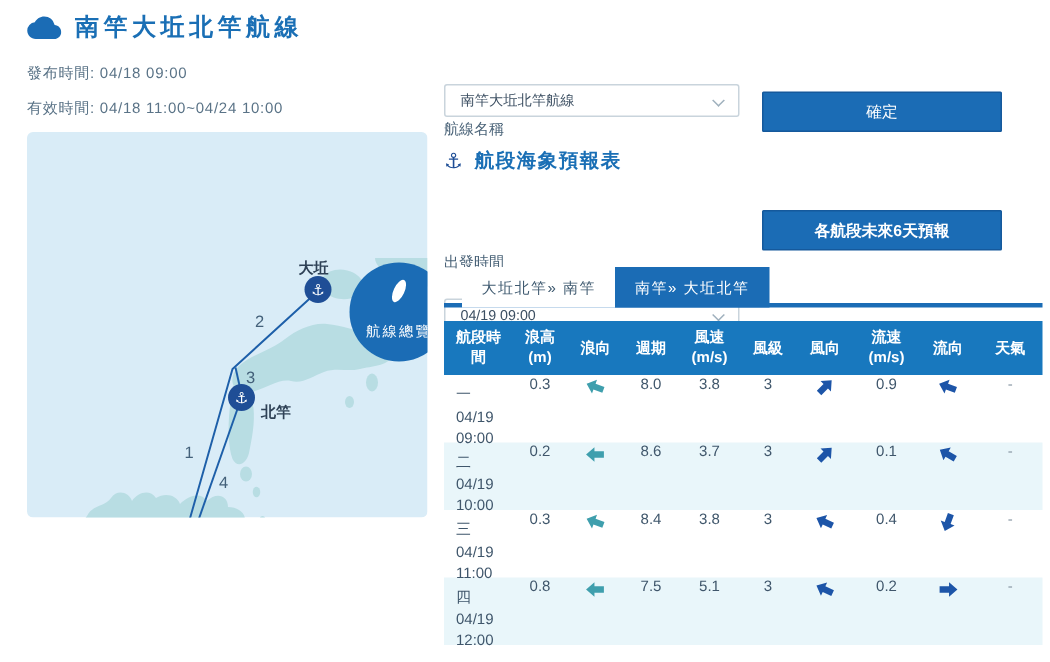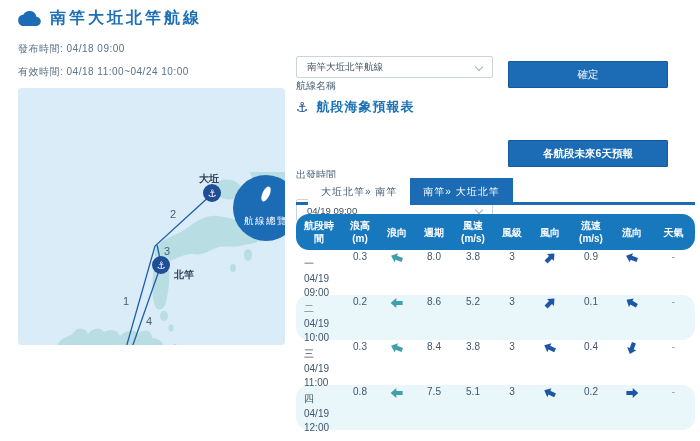--- a/index.html
+++ b/index.html
@@ -52,21 +52,21 @@
   }
   .section-heading{position:absolute;left:0;top:62px;font-size:13px;font-weight:bold;color:#1a6fb5;display:flex;align-items:center;gap:7px;letter-spacing:1px;}
   .anchor-icon{color:var(--anchor_navy);font-size:14px;}
 
   .tabs{position:absolute;left:0;top:142px;width:399px;height:27px;display:flex;padding-left:12px;border-bottom:3px solid var(--primary);}
   .tab{height:27px;display:flex;align-items:center;padding:0 13px;font-size:10px;cursor:pointer;letter-spacing:1px;}
   .tab.active{background:var(--primary);color:#fff;}
   .tab.inactive{color:#3f5a70;background:#fff;}
 
   .table{position:absolute;left:0;top:178px;width:399px;font-size:10px;}
-  .t-head,.t-row{display:grid;grid-template-columns:46px 36px 38px 36px 42px 36px 40px 42px 40px 1fr;border-radius:13px;}
+  .t-head,.t-row{display:grid;grid-template-columns:46px 36px 38px 36px 42px 36px 40px 42px 40px 1fr;}
   .t-head{background:var(--table_head);color:#fff;font-weight:bold;min-height:36px;align-items:center;}
   .t-head .hc{text-align:center;white-space:pre-line;line-height:1.3;padding:4px 1px;}
   .t-row{height:45px;}
   .t-row.alt{background:var(--row_alt);}
   .cell{display:flex;justify-content:center;align-items:flex-start;padding-top:1px;color:var(--text_main);}
   .cell.seg-cell{flex-direction:column;align-items:flex-start;justify-content:flex-start;padding:7px 0 0 8px;line-height:1.45;}
   .cell.weather{color:#8a99a6;}
   .arrow{display:inline-flex;width:14px;height:14px;}
   .arrow svg{width:14px;height:14px;}
   .arrow.teal{color:var(--teal);}
@@ -225,21 +225,21 @@
       </div>
       <div class="cell">0.2</div>
       <div class="cell">
           <span class="arrow teal" style="transform: rotate(180deg);">
             <svg viewBox="0 0 20 20">
               <path d="M2,7 L11,7 L11,3 L19,10 L11,17 L11,13 L2,13 Z" fill="currentColor"></path>
             </svg>
           </span>
         </div>
       <div class="cell">8.6</div>
-      <div class="cell">5.2</div>
+      <div class="cell">3.7</div>
       <div class="cell">3</div>
       <div class="cell">
           <span class="arrow blue" style="transform: rotate(315deg);">
             <svg viewBox="0 0 20 20">
               <path d="M2,7 L11,7 L11,3 L19,10 L11,17 L11,13 L2,13 Z" fill="currentColor"></path>
             </svg>
           </span>
         </div>
       <div class="cell">0.1</div>
       <div class="cell">

